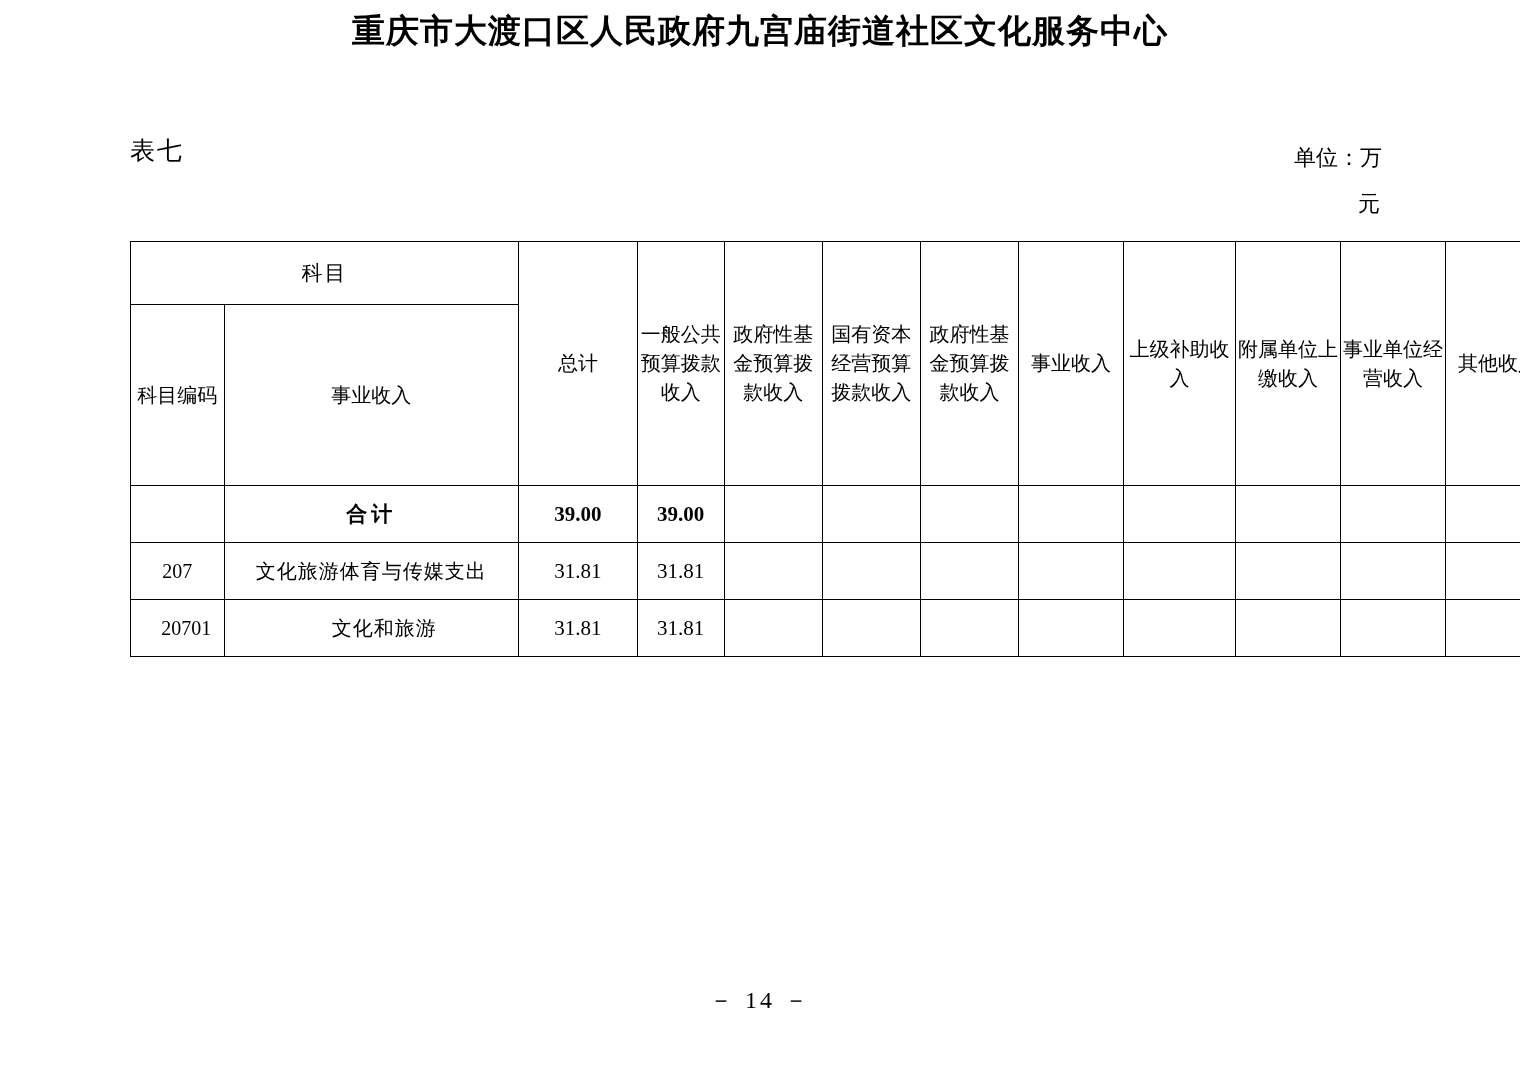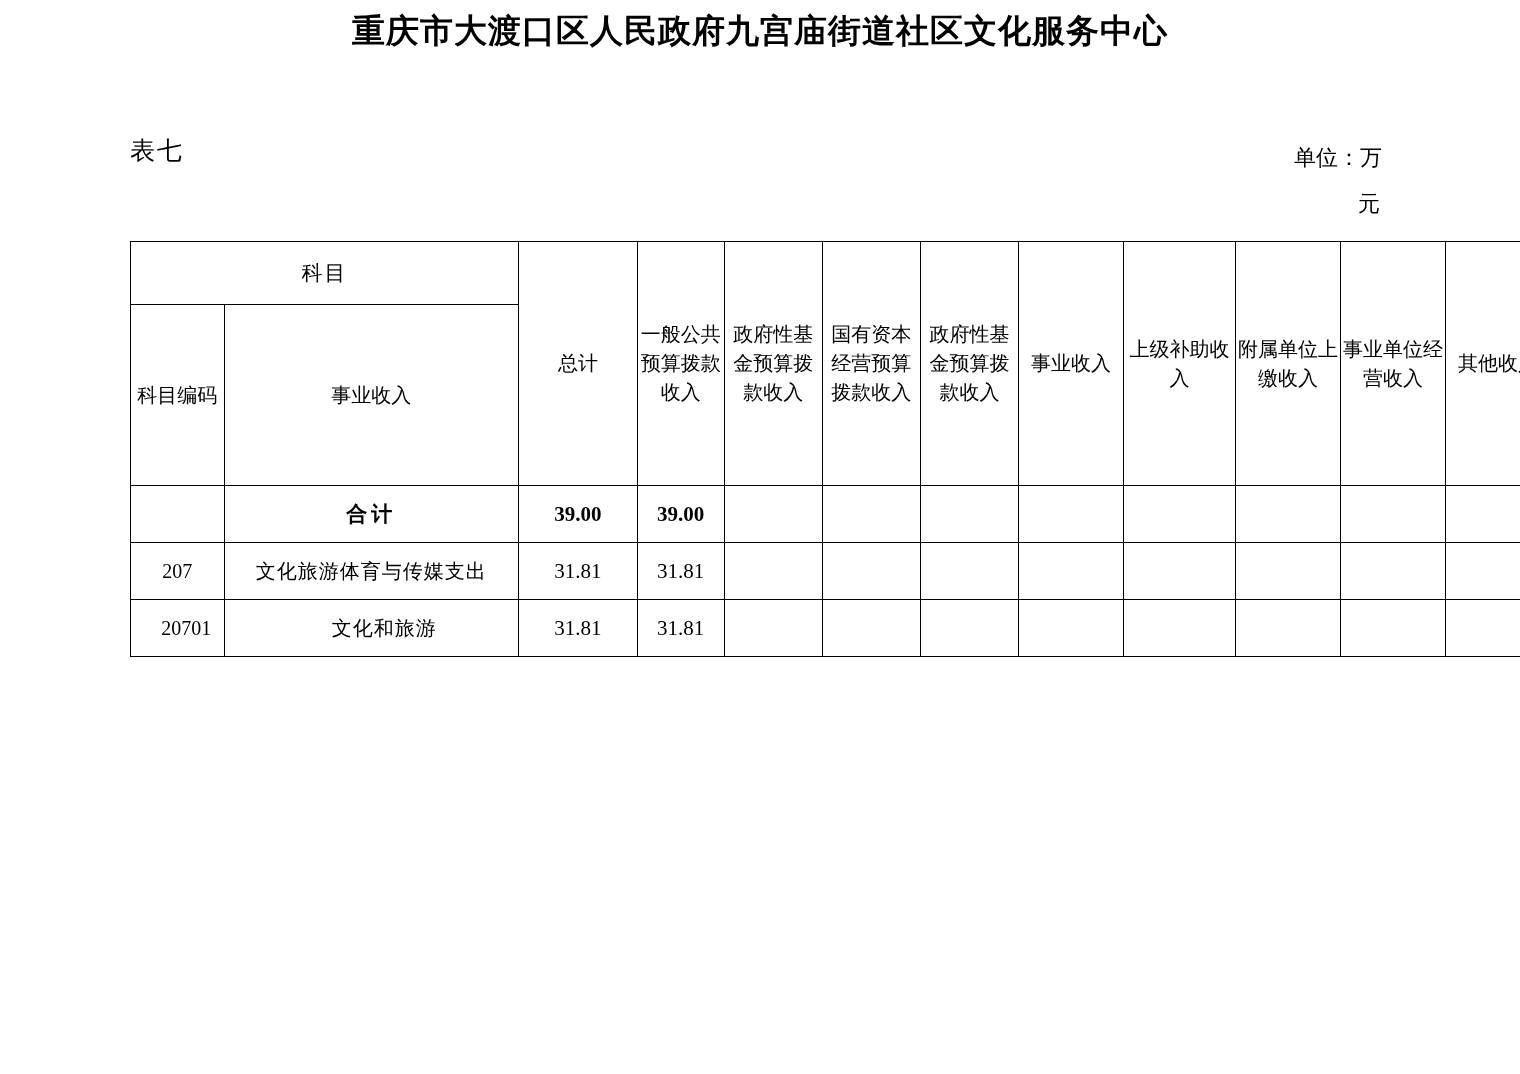--- a/index.html
+++ b/index.html
@@ -236,14 +236,15 @@
         <td class="num"></td>
         <td class="num"></td>
         <td class="num"></td>
         <td class="num"></td>
         <td class="num"></td>
         <td class="num"></td>
       </tr>
     </tbody>
   </table>
 
+  <div class="page-num">－ 14 －</div>
 
 </div>
 
 </body></html>

